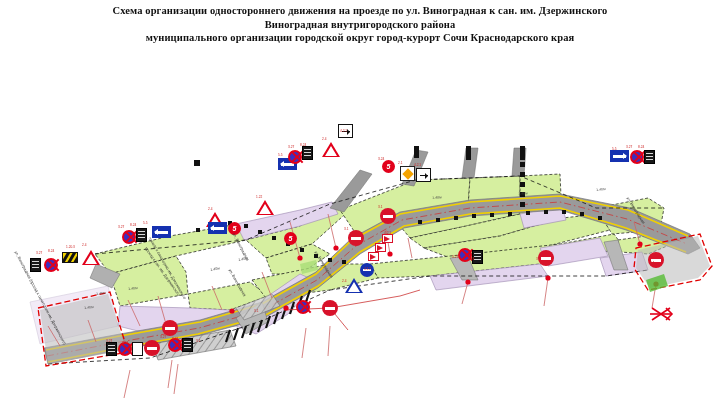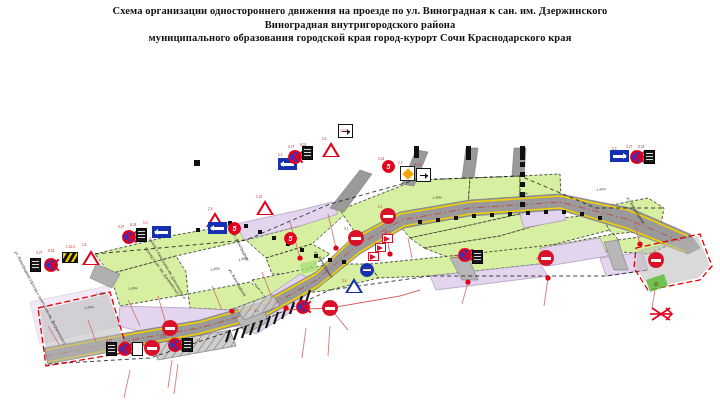--- a/index.html
+++ b/index.html
@@ -100,21 +100,21 @@
         color:#444;white-space:nowrap;transform-origin:0 0;}
 </style>
 </head>
 <body>
 
 <div class="page">
 
   <div class="title">
     <div class="line">Схема организации одностороннего движения на проезде  по ул. Виноградная к сан. им. Дзержинского</div>
     <div class="line">Виноградная внутригородского района</div>
-    <div class="line">муниципального образования городской края город-курорт Сочи Краснодарского края</div>
+    <div class="line">муниципального организации городской округ город-курорт Сочи Краснодарского края</div>
   </div>
 
   <div class="map">
     <svg width="720" height="347" viewBox="0 0 720 347">
       <defs>
         <pattern id="hatchCross" width="6" height="6" patternTransform="rotate(35)" patternUnits="userSpaceOnUse">
           <rect width="6" height="6" fill="#cfcfcf"></rect>
           <line x1="0" y1="0" x2="0" y2="6" stroke="#8a8a8a" stroke-width="1.6"></line>
         </pattern>
       </defs>

